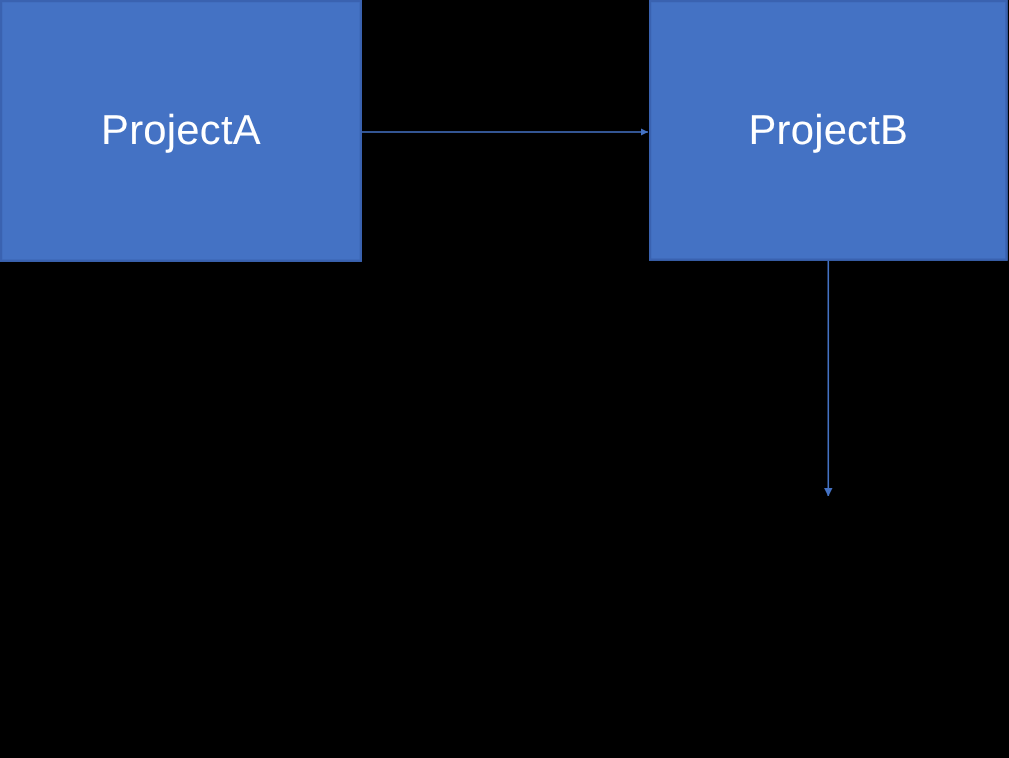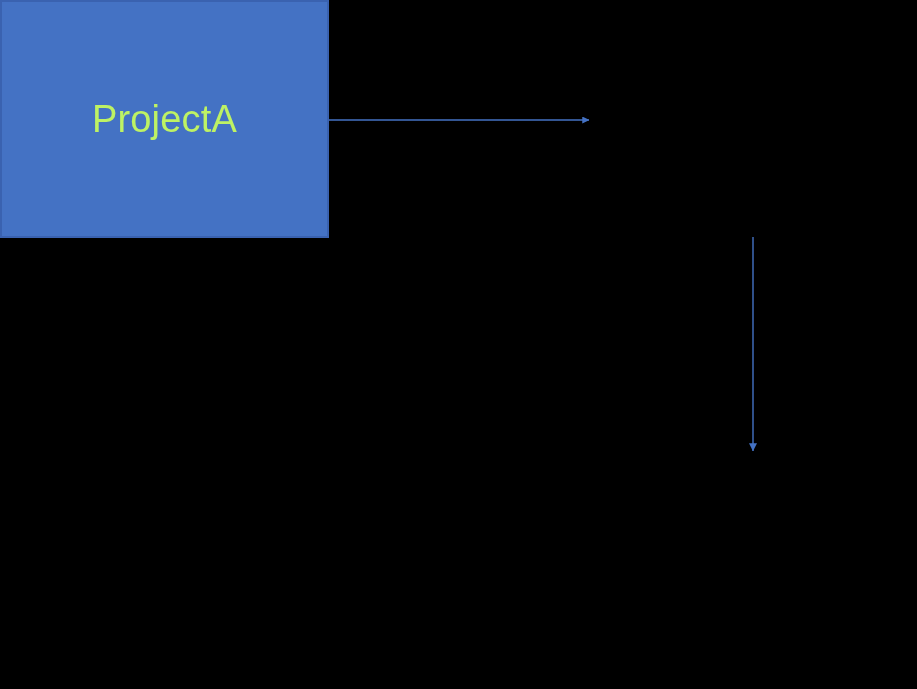--- a/index.html
+++ b/index.html
@@ -18,21 +18,21 @@
   .node {
     position: absolute;
     box-sizing: border-box;
     background: #4472C4;
     border: 2px solid #3A62B0;
     display: flex;
     align-items: center;
     justify-content: center;
   }
   .node-label {
-    color: #bef264;
+    color: #ffffff;
     font-family: "Liberation Sans", sans-serif;
     font-size: 38px;
     font-weight: 300;
     letter-spacing: 0.2px;
     line-height: 1;
     white-space: nowrap;
     user-select: none;
   }
   #node-a {
     left: 0px;
@@ -94,18 +94,21 @@
 
     <line x1="329" y1="120" x2="589" y2="120" stroke="#4472C4" stroke-width="1.4" marker-end="url(#arrow-right)"></line>
 
     <line x1="753" y1="237" x2="753" y2="451" stroke="#4472C4" stroke-width="1.4" marker-end="url(#arrow-down)"></line>
   </svg>
 
   <div class="node" id="node-a">
     <span class="node-label">ProjectA</span>
   </div>
 
+  <div class="node" id="node-b">
+    <span class="node-label">ProjectB</span>
+  </div>
 
 
   <div class="edge-hit" id="edge-ab-hit"></div>
   <div class="edge-hit" id="edge-bc-hit"></div>
 
 </div>
 
 </body></html>

